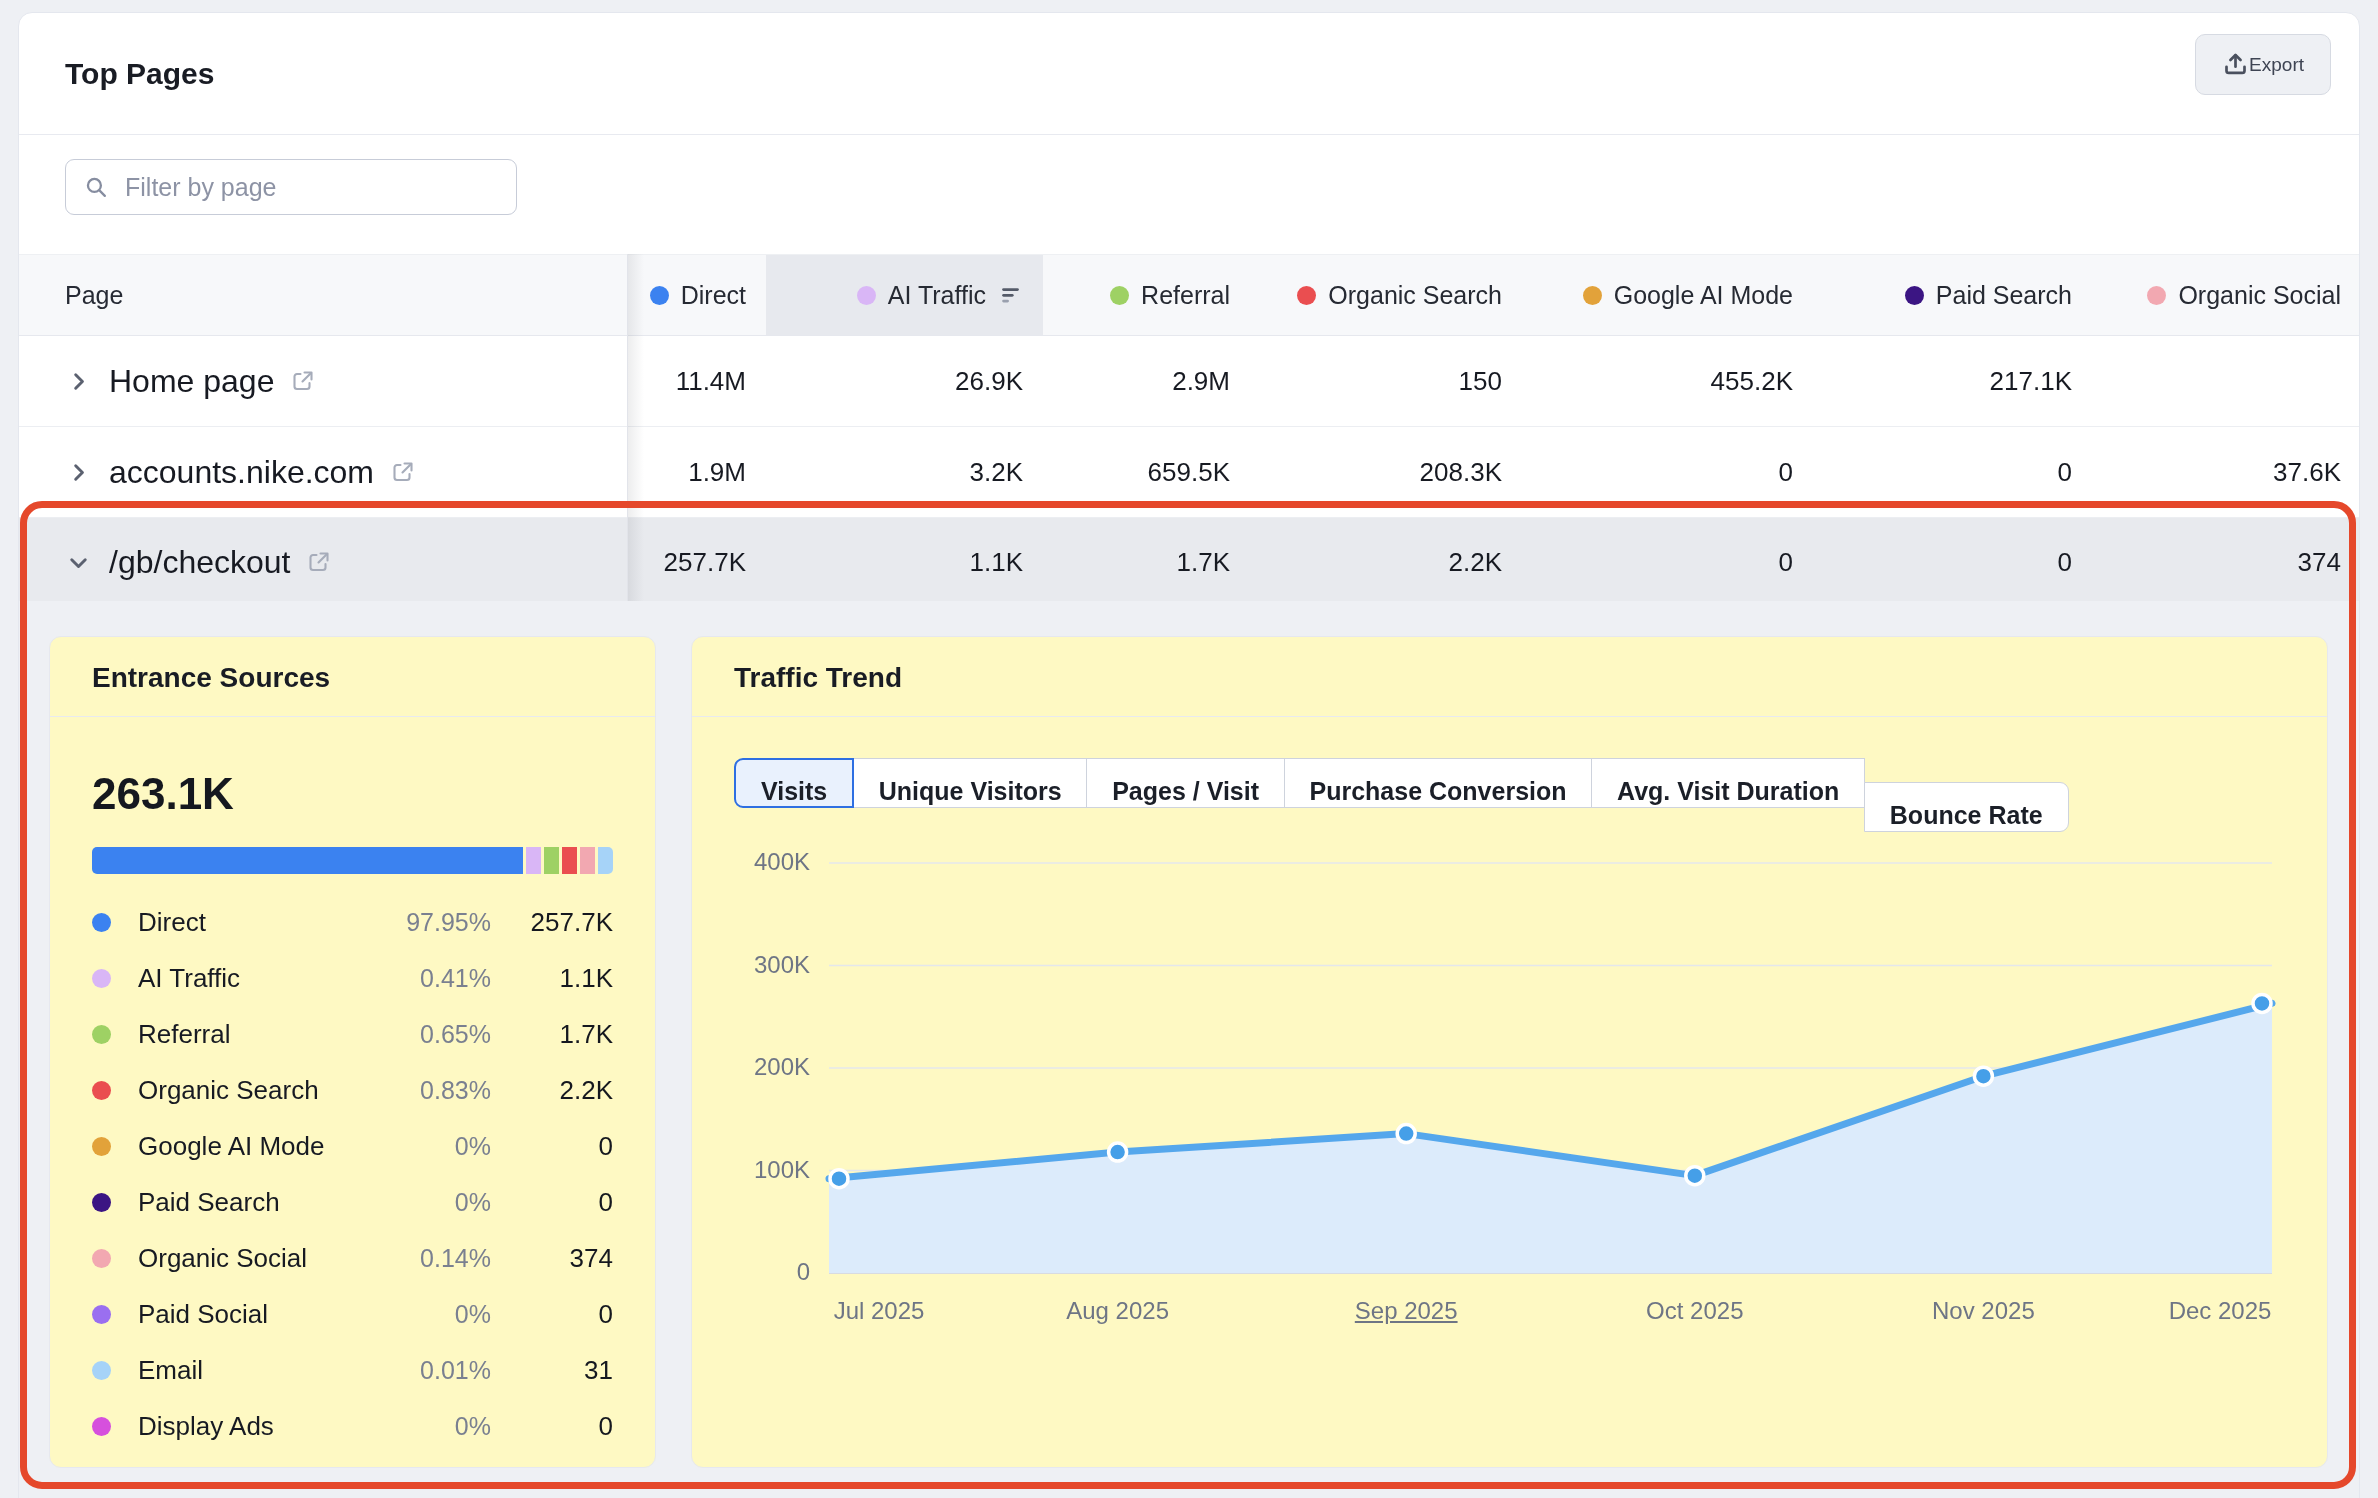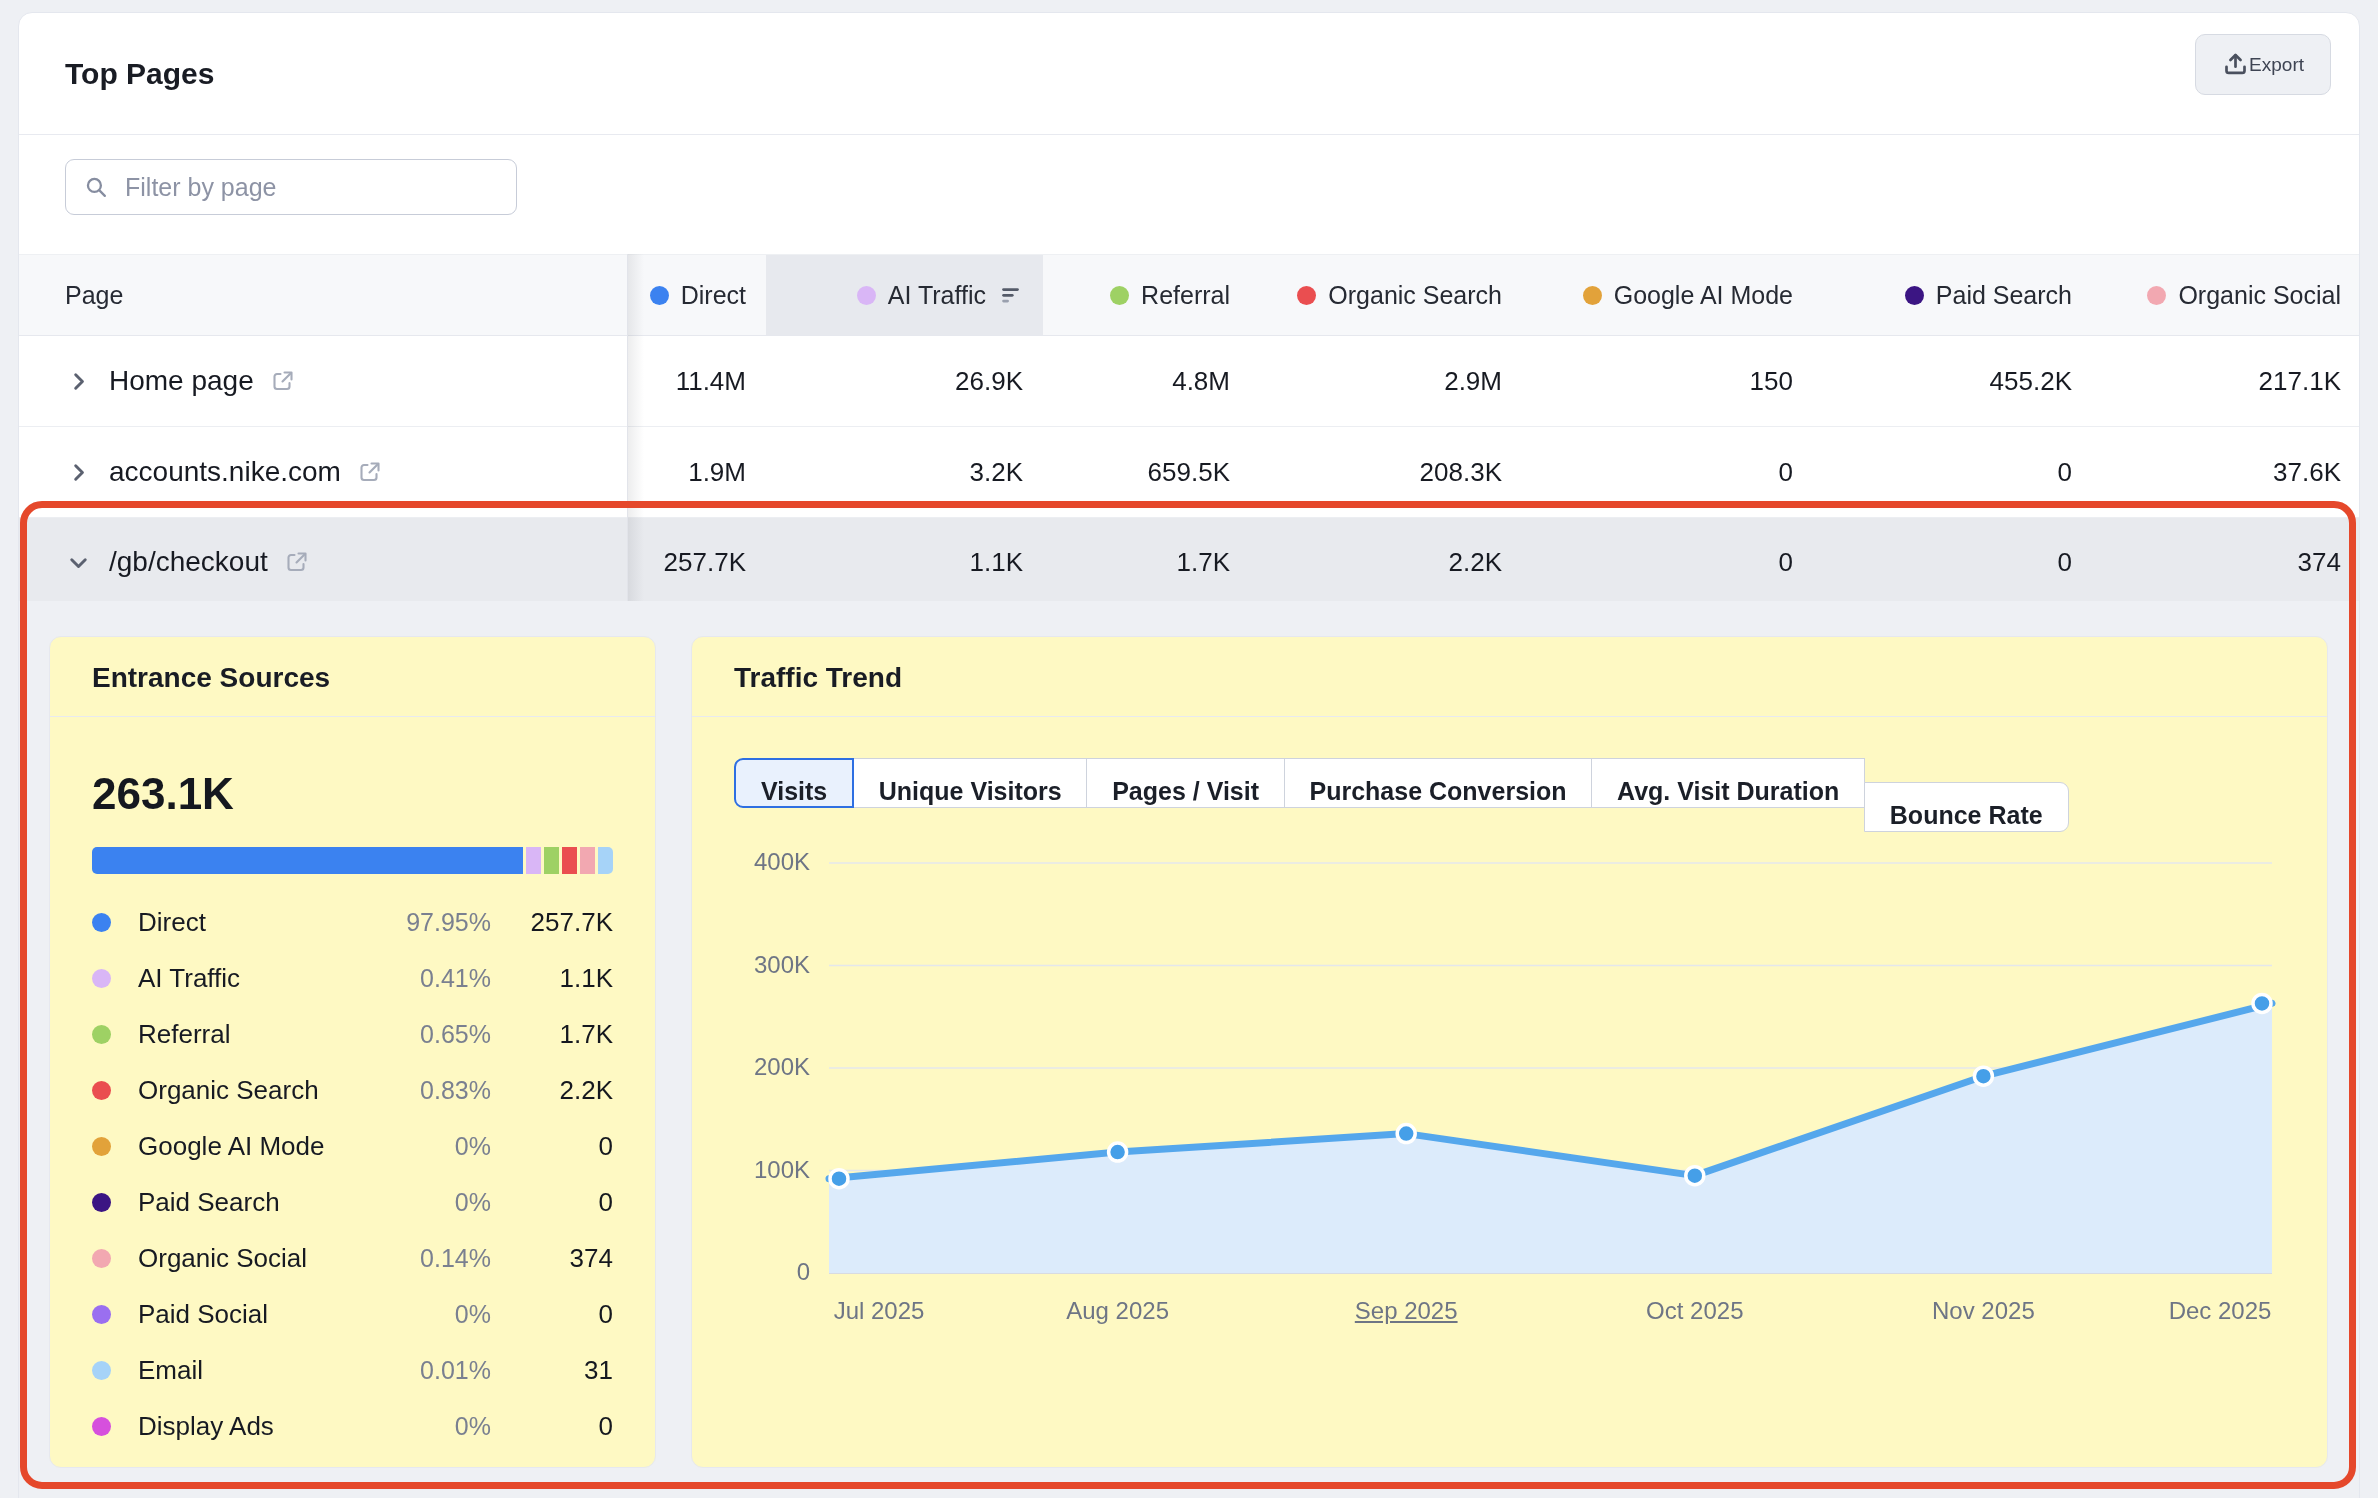--- a/index.html
+++ b/index.html
@@ -21,21 +21,21 @@
   .filter input::placeholder{color:#8d93a5;}
   
   .table{position:absolute;left:0;top:241px;width:100%;}
   .trow{display:grid;grid-template-columns:590px 157px 277px 207px 272px 291px 279px 269px;align-items:stretch;}
   .thead{height:80px;background:#f7f8fa;border-top:1px solid #eef0f3;border-bottom:1px solid #e6e8ee;}
   .thead .pagecell{display:flex;align-items:center;padding-left:46px;font-size:25px;color:#272b35;}
   .th{display:flex;align-items:center;justify-content:flex-end;gap:12px;padding-right:20px;font-size:25px;color:#262a33;}
   .th.sorted{background:#e7e9ee;}
   .dot{width:19px;height:19px;border-radius:50%;flex:0 0 auto;}
   .tr{height:90px;border-bottom:1px solid #eceef2;background:#fff;}
-  .tr .pagecell{display:flex;align-items:center;gap:17px;padding-left:46px;font-size:28px;color:#171a22;}
+  .tr .pagecell{display:flex;align-items:center;gap:17px;padding-left:46px;font-size:32px;color:#171a22;}
   .tr.expanded-row{height:88px;background:#e8eaee;border-bottom:none;}
   .td{display:flex;align-items:center;justify-content:flex-end;padding-right:20px;font-size:26px;color:#171a22;}
   .col-shadow{position:absolute;left:608px;top:241px;width:16px;height:347px;pointer-events:none;
               background:linear-gradient(to right,rgba(25,28,40,0.08),rgba(25,28,40,0));border-left:1px solid #e2e4ea;}
   
   .expanded{position:absolute;left:0;top:588px;width:100%;height:902px;background:#eef0f4;}
   .subcard{position:absolute;top:35px;background:#fef9c3;border:1px solid #e6e8ef;border-radius:12px;box-sizing:border-box;}
   .src-card{left:30px;width:607px;height:832px;}
   .trend-card{left:672px;width:1637px;height:832px;}
   .panel-title{font-size:28px;font-weight:bold;color:#191c24;padding:25px 42px 22px;border-bottom:1px solid #e8eaf0;}
@@ -145,21 +145,20 @@
             <span class="ic">
               <svg width="24" height="24" viewBox="0 0 24 24" fill="none" stroke="#a6acba" stroke-width="2.1" stroke-linecap="round" stroke-linejoin="round">
                 <path d="M9.5 5 H6 a2.5 2.5 0 0 0 -2.5 2.5 v10 A2.5 2.5 0 0 0 6 20 h10 a2.5 2.5 0 0 0 2.5 -2.5 V14"></path>
                 <path d="M13.5 3.5 h7 v7"></path>
                 <path d="M20 4 L11.5 12.5"></path>
               </svg>
             </span>
           </div>
           <div class="td">11.4M</div>
           <div class="td">26.9K</div>
-          <div class="td">4.8M</div>
           <div class="td">2.9M</div>
           <div class="td">150</div>
           <div class="td">455.2K</div>
           <div class="td">217.1K</div>
         </div>
         <div class="trow tr">
           <div class="pagecell">
             <span class="ic">
               <svg width="27" height="27" viewBox="0 0 24 24" fill="none" stroke="#5b6170" stroke-width="2.6" stroke-linecap="round" stroke-linejoin="round">
                 <polyline points="9.5 6 15.5 12 9.5 18"></polyline>

